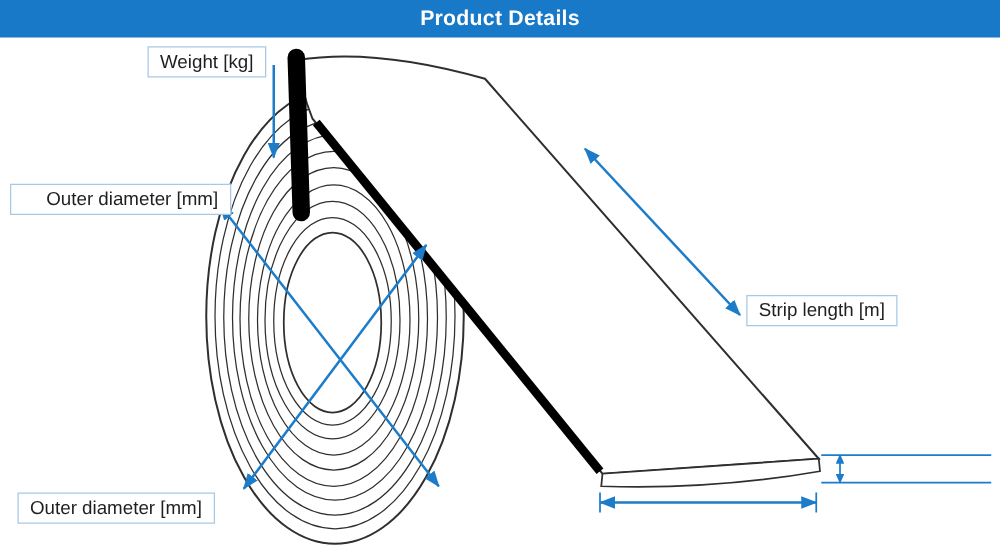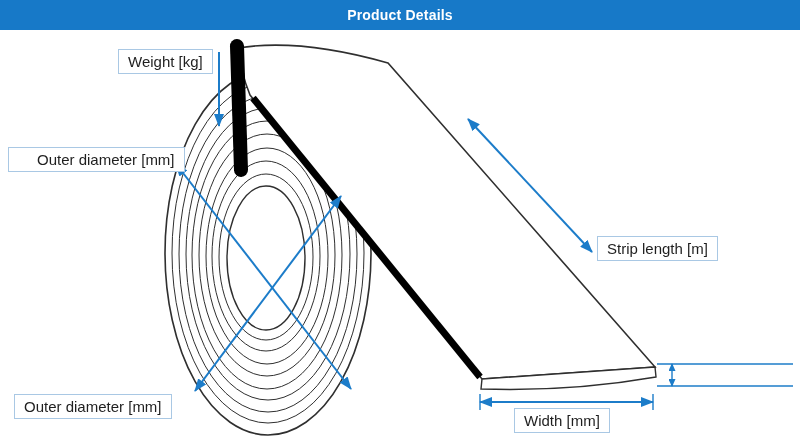--- a/index.html
+++ b/index.html
@@ -14,21 +14,21 @@
   .header {
     position: absolute;
     top: 0; left: 0;
     width: 800px;
     height: 30px;
     background: #1779c8;
     color: #ffffff;
     display: flex;
     align-items: center;
     justify-content: center;
-    font-size: 14px;
+    font-size: 17px;
     font-weight: bold;
     letter-spacing: 0.2px;
   }
   .diagram-svg {
     position: absolute;
     top: 0; left: 0;
   }
   .label-box {
     position: absolute;
     border: 1px solid #a9c8e4;
@@ -87,24 +87,23 @@
       <line x1="468" y1="119" x2="592" y2="252" marker-start="url(#arrow)" marker-end="url(#arrow)"></line>
       <line x1="657" y1="364" x2="793" y2="364" stroke-width="1.4"></line>
       <line x1="657" y1="386" x2="793" y2="386" stroke-width="1.4"></line>
       <line x1="672" y1="364" x2="672" y2="386" stroke-width="1.4" marker-start="url(#arrow-s)" marker-end="url(#arrow-s)"></line>
       <line x1="480" y1="402" x2="653" y2="402" marker-start="url(#arrow)" marker-end="url(#arrow)"></line>
       <line x1="480" y1="394" x2="480" y2="410" stroke-width="1.4"></line>
       <line x1="653" y1="394" x2="653" y2="410" stroke-width="1.4"></line>
     </g>
   </svg>
 
-  <div class="label-box" style="left:118px; top:37px;margin-top:12px;">Weight [kg]</div>
+  <div class="label-box" style="left:118px; top:37px;">Weight [kg]</div>
 
   <div class="label-box" style="left:8px; top:147px;padding-left:28px;">Outer diameter [mm]</div>
 
   <div class="label-box" style="left:14px; top:394px;">Outer diameter [mm]</div>
 
   <div class="label-box" style="left:597px; top:236px;">Strip length [m]</div>
 
 
-  <div class="label-box" style="left:514px; top:408px;">Width [mm]</div>
 
 </div>
 
 </body></html>

